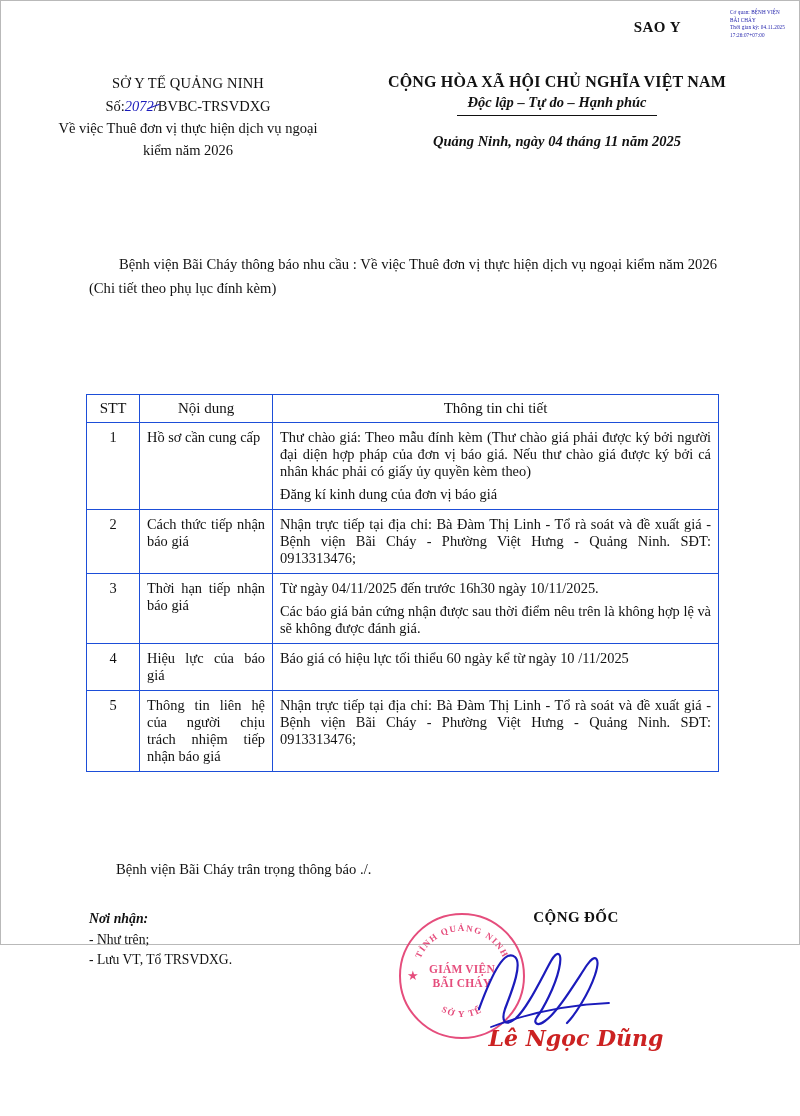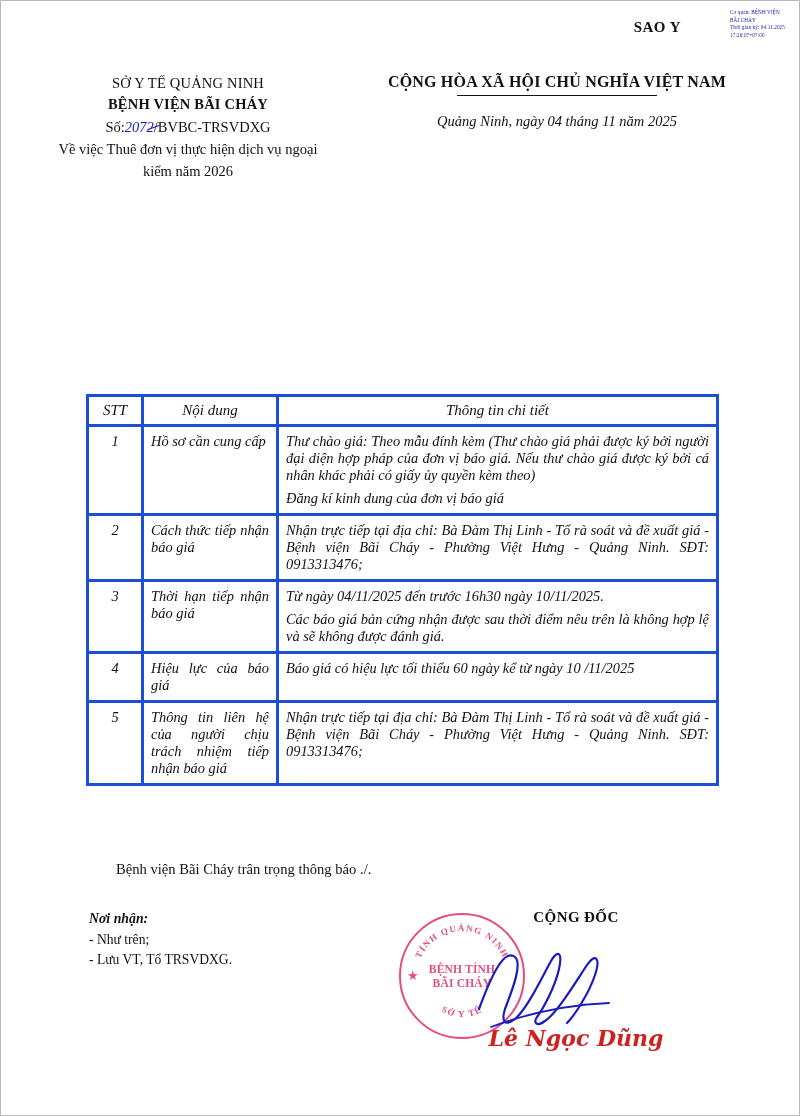--- a/index.html
+++ b/index.html
@@ -13,21 +13,21 @@
     position: relative;
     font-family: "Liberation Serif", serif;
     color: #111111;
     overflow: hidden;
   }
 
   .page {
     position: absolute;
     left: 0; top: 0;
     width: 800px;
-    height: 1116px;
+    height: 945px;
     box-sizing: border-box;
     border: 1px solid #b9b9b9;
     background: #fff;
   }
 
   
   .top-stamp {
     position: absolute;
     top: 8px;
     right: 14px;
@@ -118,20 +118,21 @@
   .motto-underline {
     width: 200px;
     height: 1px;
     background: #111;
     margin: 4px auto 0 auto;
   }
   .hdr-right .place-date {
     margin-top: 17px;
     font-size: 14.5px;
     font-style: italic;
+    font-weight: bold;
   }
 
   
   .body-text {
     position: absolute;
     left: 88px;
     top: 252px;
     width: 628px;
     font-size: 14.6px;
     line-height: 1.62;
@@ -146,24 +147,23 @@
   
   .tbl {
     position: absolute;
     left: 85px;
     top: 393px;
     width: 633px;
     border-collapse: collapse;
     font-size: 14.4px;
   }
   .tbl td, .tbl th {
-    border: 3px solid #1d4ed8;
+    border: 1px solid #1d4ed8;
     vertical-align: top;
     padding: 6px 7px;
-    font-style: italic;
   }
   .tbl th {
     text-align: center;
     font-weight: normal;
     font-size: 15px;
     padding: 5px 4px;
   }
   .col-stt { width: 38px; text-align: center; }
   .col-noidung { width: 118px; }
   .cell-center { text-align: center; }
@@ -285,34 +285,35 @@
     <div class="stamp-box">BÃI CHÁY</div>
     <div class="stamp-box">Thời gian ký: 04.11.2025</div>
     <div class="stamp-box">17:26:07+07:00</div>
   </div>
 
   <div class="sao-y">SAO Y</div>
 
   <div class="hdr">
     <div class="hdr-left">
       <div class="l1">SỞ Y TẾ QUẢNG NINH</div>
-      <div class="l2">BỆNH VIỆN BÃI CHÁY</div>
       <div class="num">
         <span>Số:</span><span class="handwrite">2072</span><span class="strike"></span><span>/BVBC-TRSVDXG</span>
       </div>
       <div class="subject">Về việc Thuê đơn vị thực hiện dịch vụ ngoại kiểm năm 2026</div>
     </div>
     <div class="hdr-right">
       <div class="nation">CỘNG HÒA XÃ HỘI CHỦ NGHĨA VIỆT NAM</div>
+      <div class="motto">Độc lập – Tự do – Hạnh phúc</div>
       <div class="motto-underline"></div>
       <div class="place-date">Quảng Ninh, ngày 04 tháng 11 năm 2025</div>
     </div>
   </div>
 
   <div class="body-text">
+    <p>Bệnh viện Bãi Cháy thông báo nhu cầu : Về việc Thuê đơn vị thực hiện dịch vụ ngoại kiểm năm 2026 (Chi tiết theo phụ lục đính kèm)</p>
   </div>
 
   <table class="tbl">
     <thead>
       <tr>
         <th class="col-stt">STT</th>
         <th class="col-noidung">Nội dung</th>
         <th>Thông tin chi tiết</th>
       </tr>
     </thead>
@@ -374,21 +375,21 @@
     <svg class="arc-text" viewBox="0 0 122 122">
       <defs>
         <path id="arcTop" d="M 16,61 A 45,45 0 0 1 106,61"></path>
         <path id="arcBot" d="M 20,61 A 41,41 0 0 0 102,61"></path>
       </defs>
       <text><textPath href="#arcTop" startOffset="50%" text-anchor="middle">TỈNH QUẢNG NINH</textPath></text>
       <text><textPath href="#arcBot" startOffset="50%" text-anchor="middle">SỞ Y TẾ</textPath></text>
     </svg>
     <div class="star">★</div>
     <div class="inner">
-      <div>BỆNH TỈNH</div>
+      <div>GIÁM VIỆN</div>
       <div>BÃI CHÁY</div>
     </div>
   </div>
 
   <svg class="signature" viewBox="0 0 150 110">
     <path d="M8,78 C22,40 34,18 44,26 C52,33 40,62 34,78 C30,90 34,96 44,88 C56,78 70,48 80,30 C86,19 92,20 88,38 C84,56 72,78 66,86 C62,92 66,96 74,90 C86,82 104,52 116,34 C124,22 130,26 124,44 C118,62 104,84 96,92" fill="none" stroke="#1b1bbb" stroke-width="2.2" stroke-linecap="round"></path>
     <path d="M20,96 C52,84 92,74 138,72" fill="none" stroke="#1b1bbb" stroke-width="1.8" stroke-linecap="round"></path>
   </svg>
 
 </div>

